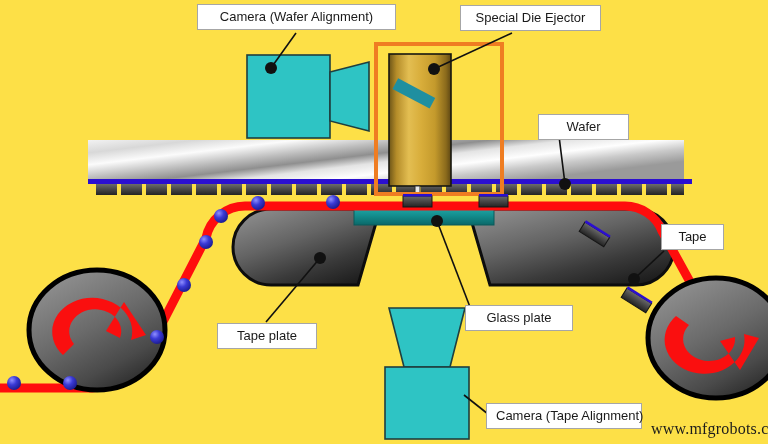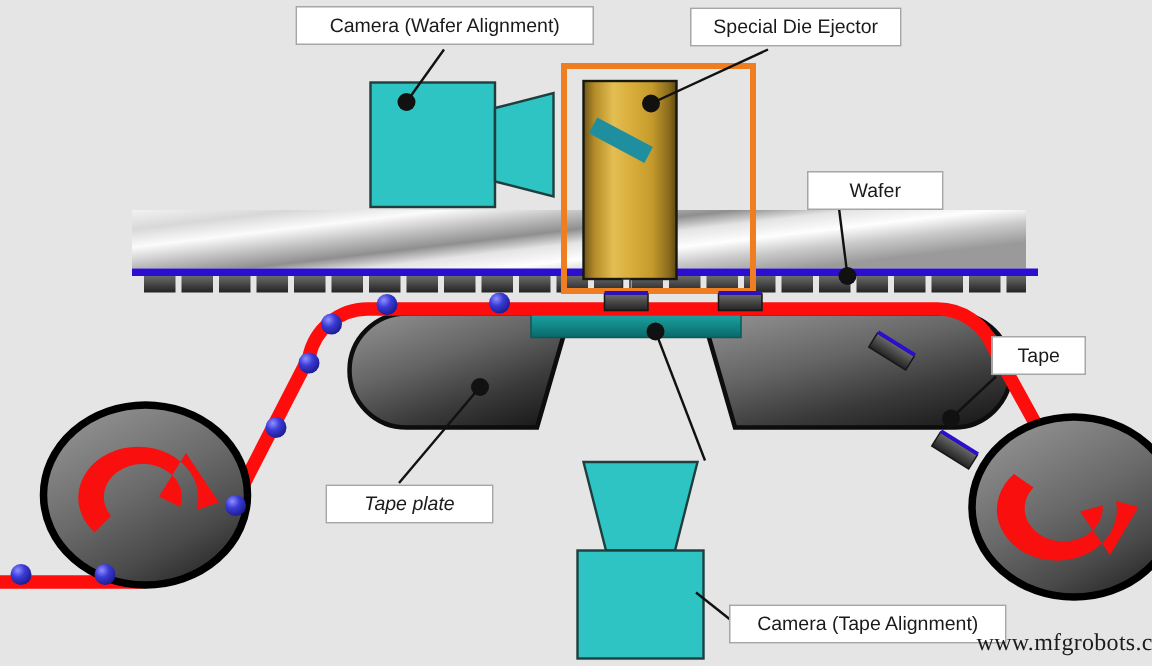--- a/index.html
+++ b/index.html
@@ -10,21 +10,21 @@
   body {
     width: 768px;
     height: 444px;
     font-family: "Liberation Sans", sans-serif;
     overflow: hidden;
   }
   #stage {
     position: relative;
     width: 768px;
     height: 444px;
-    background: #e5e5e5;
+    background: #fde047;
   }
   #scene {
     position: absolute;
     left: 0;
     top: 0;
     width: 768px;
     height: 444px;
   }
   .callout {
     position: absolute;
@@ -235,20 +235,21 @@
   </svg>
 
   <div class="callout" style="left:197px; top:4px;   width:199px;">Camera (Wafer Alignment)</div>
 
   <div class="callout" style="left:460px; top:5px;   width:141px;">Special Die Ejector</div>
 
   <div class="callout" style="left:538px; top:100px; width:91px;margin-top:14px;">Wafer</div>
 
   <div class="callout" style="left:661px; top:224px; width:63px;">Tape</div>
 
-  <div class="callout" style="left:217px; top:323px; width:112px;font-style:italic;">Tape plate</div>
-
-
-  <div class="callout" style="left:486px; top:403px; width:185px;text-align:center;">Camera (Tape Alignment)</div>
+  <div class="callout" style="left:217px; top:323px; width:100px;">Tape plate</div>
+
+  <div class="callout" style="left:465px; top:305px; width:108px;">Glass plate</div>
+
+  <div class="callout" style="left:486px; top:403px; width:156px;text-align:center;">Camera (Tape Alignment)</div>
 
   <div class="watermark" style="left:651px; top:420px;">www.mfgrobots.com</div>
 
 </div>
 
 </body></html>

